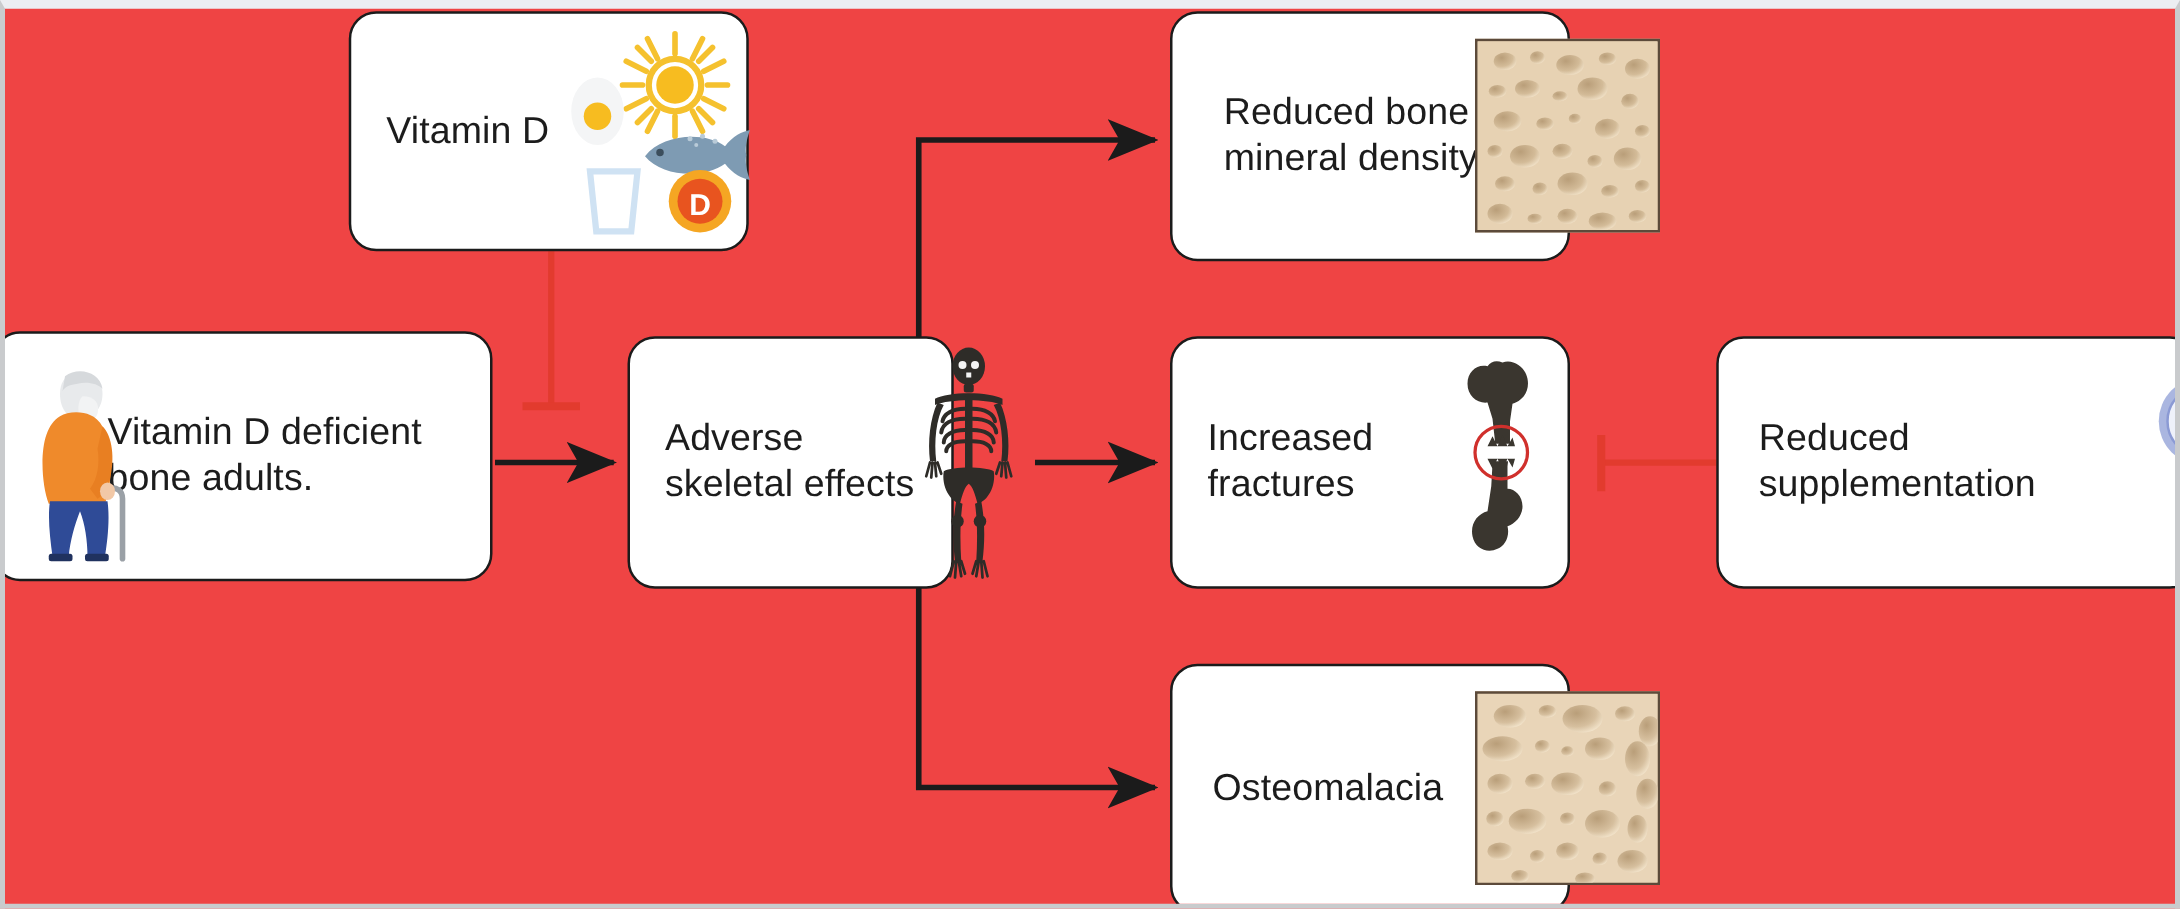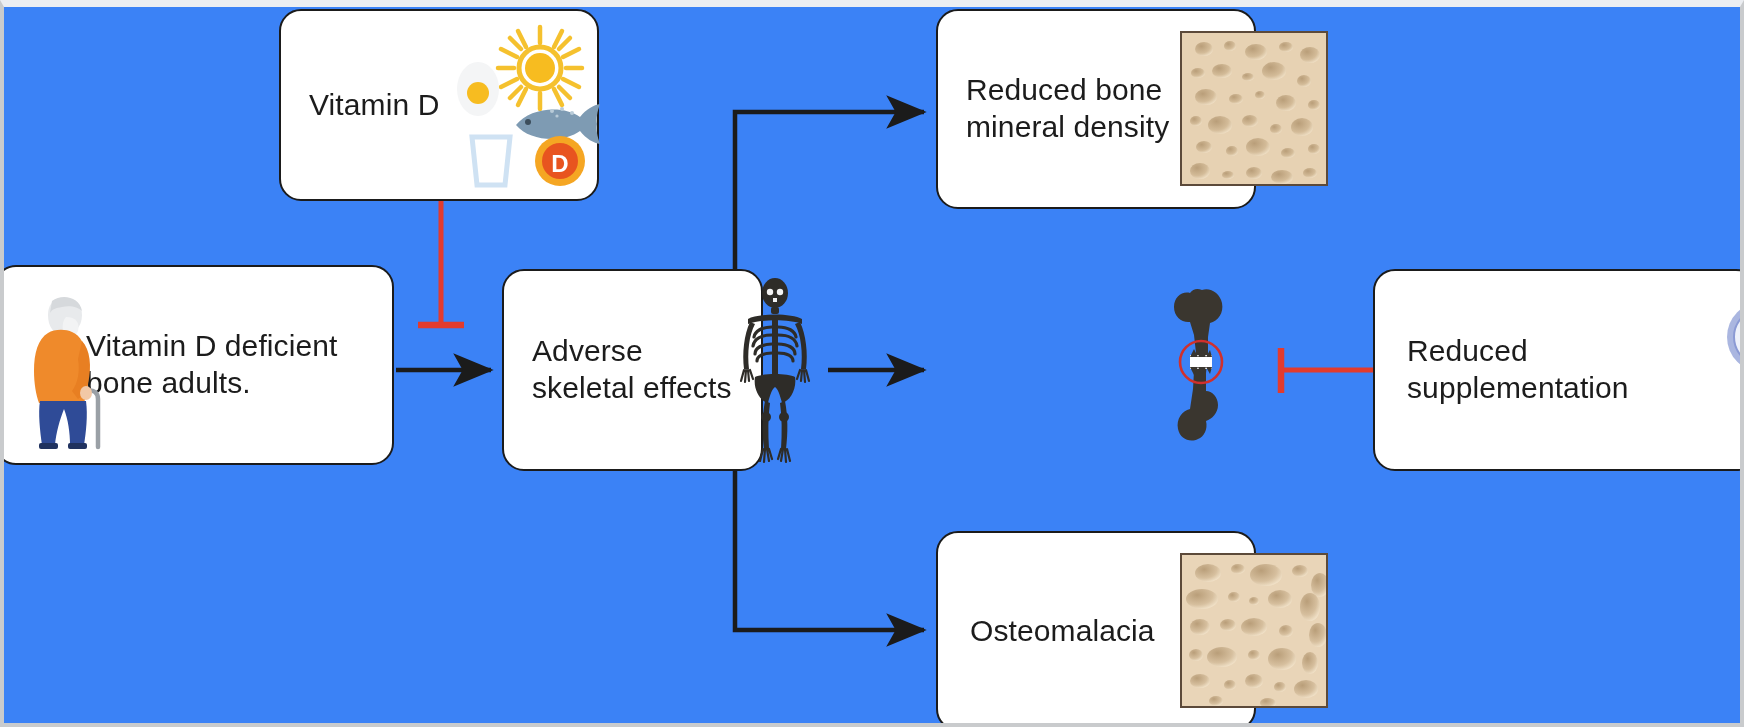--- a/index.html
+++ b/index.html
@@ -10,21 +10,21 @@
   body {
     width: 1744px;
     height: 727px;
     font-family: "Liberation Sans", sans-serif;
     overflow: hidden;
   }
   #canvas {
     position: relative;
     width: 1744px;
     height: 727px;
-    background: #3b82f6;
+    background: #ef4444;
     box-sizing: border-box;
     border-top: 7px solid #eceef2;
     border-left: 4px solid #c9cbcd;
     border-right: 4px solid #c9cbcd;
     border-bottom: 4px solid #c9cbcd;
     overflow: hidden;
   }
   .layer {
     position: absolute;
     top: 0; left: 0;
@@ -48,21 +48,21 @@
     color: #1c1c1c;
     line-height: 1.22;
     letter-spacing: 0.1px;
     white-space: pre-line;
   }
 
   
   #node-vitamin-d     { left: 275px; top: 2px;   width: 320px; height: 192px; }
   #node-older-adults  { left: -10px; top: 258px; width: 400px; height: 200px; }
   #node-adverse       { left: 498px; top: 262px; width: 261px; height: 202px; }
-  #node-bmd           { left: 932px; top: 2px;   width: 320px; height: 200px; }
+  #node-bmd           { left: 932px; top: 2px;   width: 320px; height: 200px; padding-left: 13px; }
   #node-fractures     { left: 932px; top: 262px; width: 320px; height: 202px; }
   #node-calcium       { left: 1369px; top: 262px; width: 385px; height: 202px; }
   #node-osteomalacia  { left: 932px; top: 524px; width: 320px; height: 200px; }
 
   #node-vitamin-d .label     { margin-left: 28px; }
   #node-older-adults .label  { margin-left: 90px; }
   #node-adverse .label       { margin-left: 28px; }
   #node-bmd .label           { margin-left: 28px; }
   #node-fractures .label     { margin-left: 28px; }
   #node-calcium .label       { margin-left: 32px; }
@@ -140,20 +140,24 @@
     <div class="node" id="node-adverse">
       <div class="label">Adverse
 skeletal effects</div>
     </div>
 
     <div class="node" id="node-bmd">
       <div class="label">Reduced bone
 mineral density</div>
     </div>
 
+    <div class="node" id="node-fractures">
+      <div class="label">Increased
+fractures</div>
+    </div>
 
     <div class="node" id="node-calcium">
       <div class="label">Reduced
 supplementation</div>
     </div>
 
     <div class="node" id="node-osteomalacia">
       <div class="label">Osteomalacia</div>
     </div>
 

